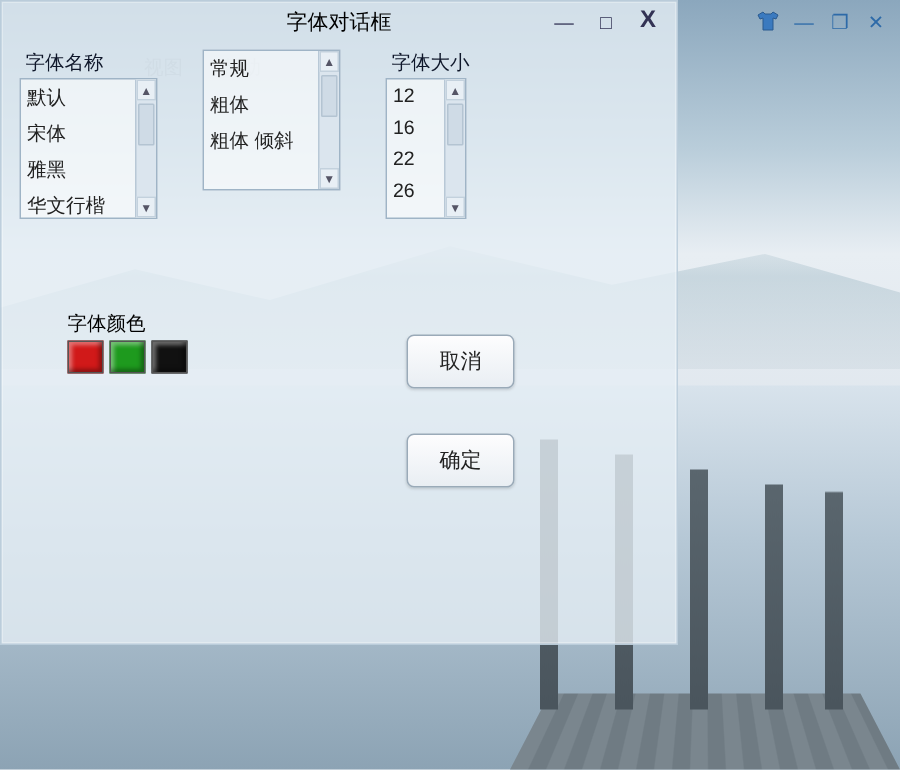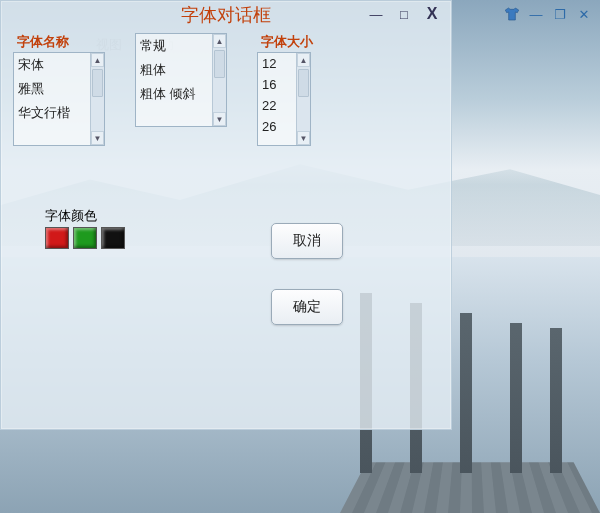--- a/index.html
+++ b/index.html
@@ -39,31 +39,31 @@
 
 
 .dialog {
   position:absolute; top:0; left:0; width:452px; height:430px;
   background: rgba(230,238,245,0.78);
   border:1px solid rgba(180,200,215,.8);
   box-shadow: 0 0 0 1px rgba(255,255,255,.3) inset;
   z-index:2;
 }
 .titlebar { height:28px; display:flex; align-items:center; position:relative; }
-.titlebar .title { position:absolute; left:50%; transform:translateX(-50%); font-size:18px; color:#c2410c; }
+.titlebar .title { position:absolute; left:50%; transform:translateX(-50%); font-size:14px; color:#000000; }
 .win-btns { position:absolute; right:6px; top:4px; display:flex; gap:2px; }
 .win-btn { width:26px; height:18px; display:flex; align-items:center; justify-content:center;
   color:#335; font-size:13px; cursor:pointer; }
 .win-btn.close { font-size:16px; font-weight:bold; }
 
 .dialog-body { padding: 4px 12px 12px; position:relative; height:calc(100% - 28px); }
 
 .columns { display:flex; gap:30px; }
 .col { display:flex; flex-direction:column; }
-.col-label { font-size:13px; color:#c2410c; padding-left:4px; margin-bottom:1px;font-weight:bold; }
+.col-label { font-size:13px; color:#0f172a; padding-left:4px; margin-bottom:1px; }
 
 .listwrap { position:relative; background:rgba(255,255,255,.55);
   border:1px solid #9fb4c6; width:92px; height:94px; }
 .listwrap.size { width:54px; }
 .list-inner { position:absolute; inset:0 14px 0 0; overflow:hidden; }
 .list-item { padding:3px 4px; font-size:13px; color:#222; cursor:pointer; white-space:nowrap; }
 .scrollbar { position:absolute; top:0; right:0; bottom:0; width:14px;
   background:#dbe5ee; border-left:1px solid #b8c8d6; display:flex; flex-direction:column; }
 .sb-btn { height:14px; display:flex; align-items:center; justify-content:center;
   font-size:8px; color:#556; background:#e8eff5; border:1px solid #c3d1dd; cursor:pointer; }
@@ -129,20 +129,21 @@
     </div>
   </div>
 
   <div class="dialog-body">
     <div class="columns">
 
       <div class="col">
         <span class="col-label">字体名称</span>
         <div class="listwrap">
           <div class="list-inner">
+            <div class="list-item">默认</div>
             <div class="list-item">宋体</div>
             <div class="list-item">雅黑</div>
             <div class="list-item">华文行楷</div>
           </div>
           <div class="scrollbar">
             <div class="sb-btn">▲</div>
             <div class="sb-track">
                 <div class="sb-thumb"></div>
               </div>
             <div class="sb-btn">▼</div>

